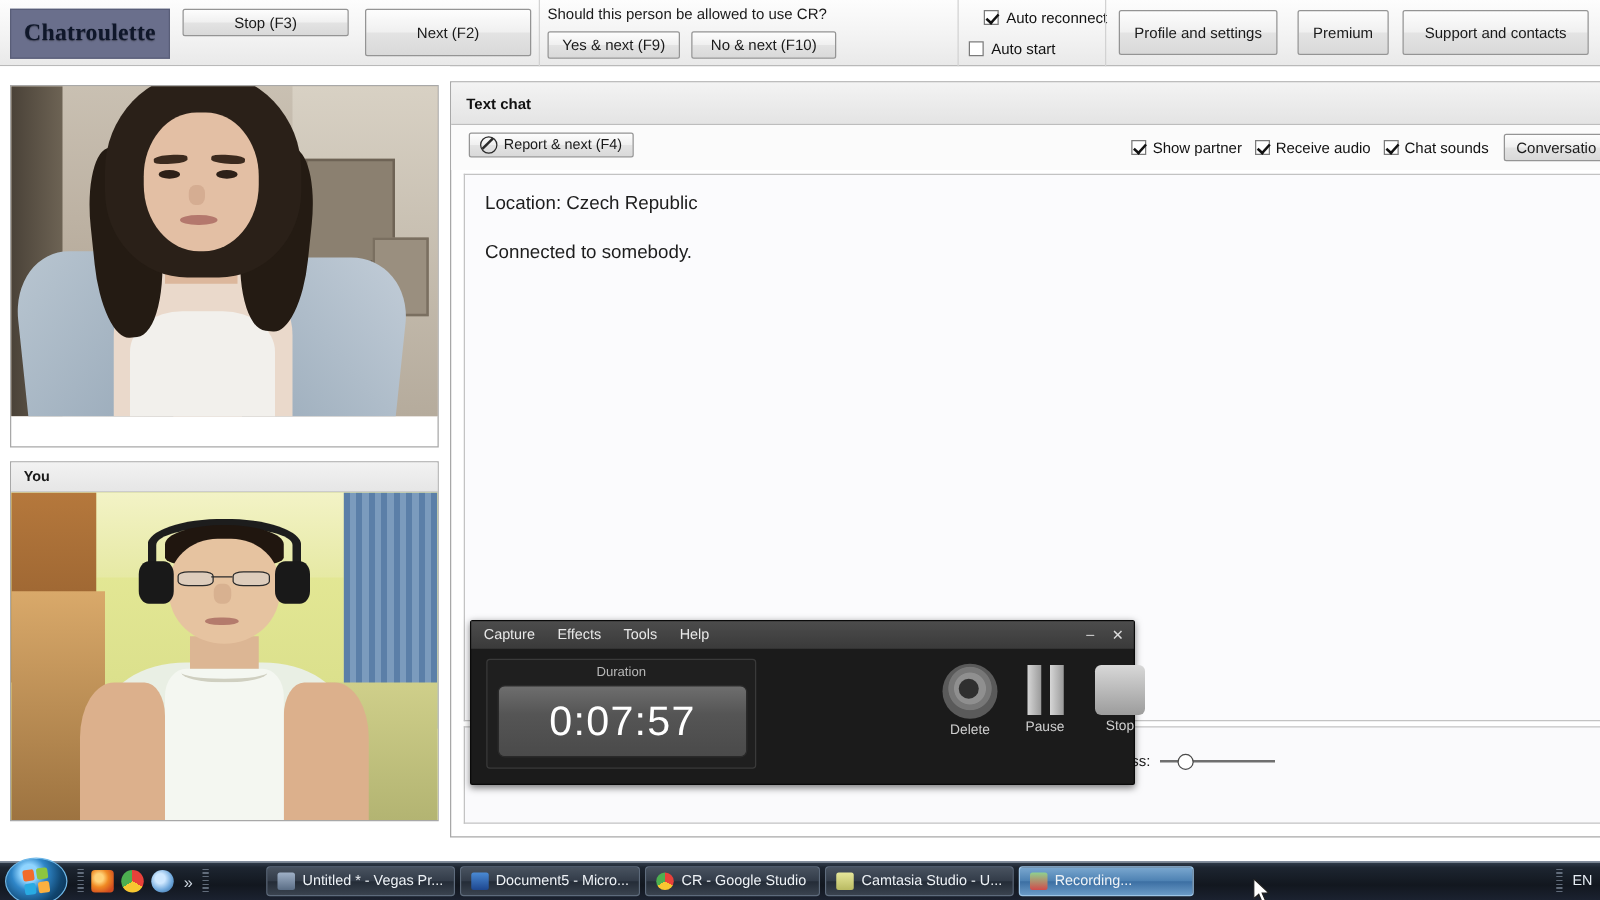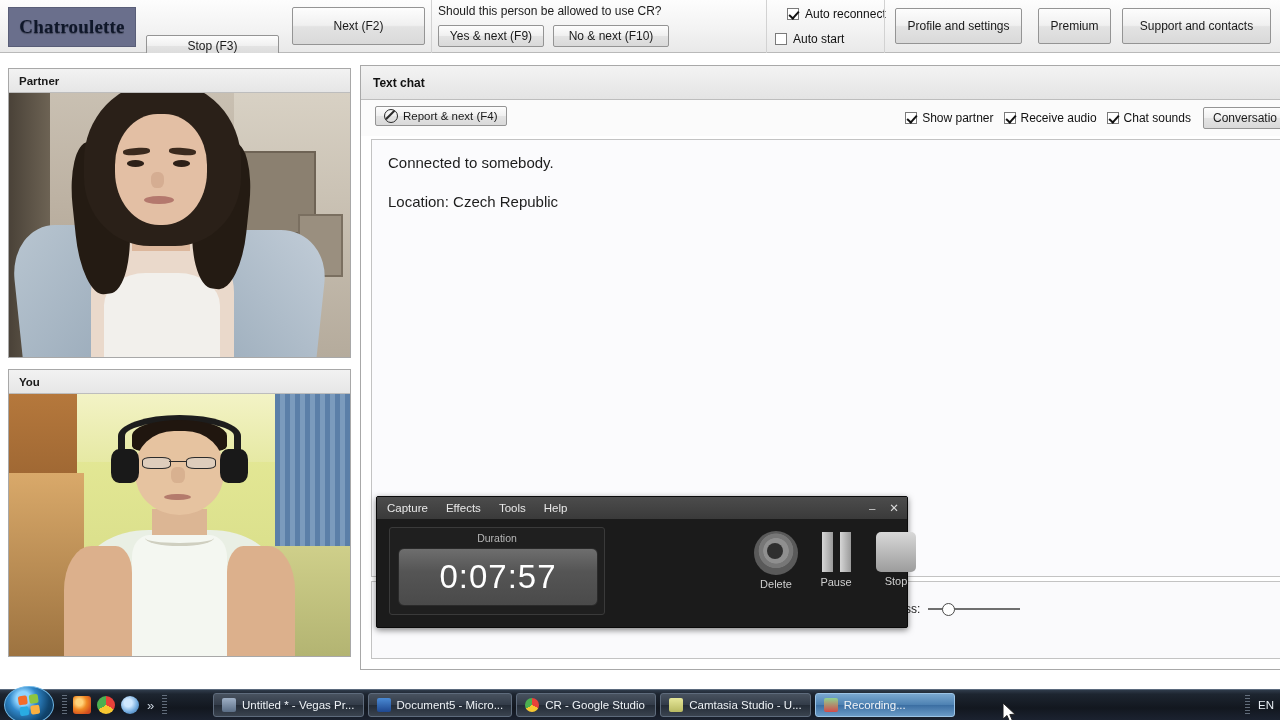--- a/index.html
+++ b/index.html
@@ -32,21 +32,21 @@
     background:linear-gradient(to bottom,#fdfdfd 0%,#f0f0f0 48%,#e3e3e3 52%,#d9d9d9 100%);
     border:1px solid #949494;
     border-radius:2px;
     color:#1a1a1a;
     font-size:12px;
     display:flex;align-items:center;justify-content:center;
     box-sizing:border-box;
     cursor:default;
     white-space:nowrap;
   }
-  #btn-stop{position:absolute;left:146px;top:7px;width:133px;height:22px;margin-top:28px;}
+  #btn-stop{position:absolute;left:146px;top:7px;width:133px;height:22px;}
   #btn-next{position:absolute;left:292px;top:7px;width:133px;height:38px;}
 
   #cr-question{
     position:absolute;left:438px;top:4px;width:320px;font-size:12px;color:#1a1a1a;
     white-space:nowrap;
   }
   #btn-yes{position:absolute;left:438px;top:25px;width:106px;height:22px;font-size:12px;}
   #btn-no{position:absolute;left:553px;top:25px;width:116px;height:22px;font-size:12px;}
 
   .hdr-sep{position:absolute;top:0;width:1px;height:53px;background:#d2d2d2;}
@@ -352,21 +352,20 @@
   <div class="hdr-sep" style="left:884px;"></div>
 
   <div class="btn" id="btn-profile">Profile and settings</div>
   <div class="btn" id="btn-premium">Premium</div>
   <div class="btn" id="btn-support">Support and contacts</div>
 </div>
 
 <div id="left-col">
 
   <div class="panel" id="panel-partner">
-    <div class="panel-title">Partner</div>
     <div class="vid" id="vid-partner">
       <div class="bg"></div>
       <div class="wall-r"></div>
       <div class="doorway"></div>
       <div class="frame1"></div>
       <div class="frame2"></div>
       <div class="shirt-l"></div>
       <div class="shirt-r"></div>
       <div class="chest"></div>
       <div class="top"></div>
@@ -434,22 +433,22 @@
       </div>
       <div class="chk">
         <span class="cbox on"></span>
         <span>Chat sounds</span>
       </div>
       <div class="btn" id="btn-conversation">Conversatio</div>
     </div>
   </div>
 
   <div id="chat-log">
+    <div class="chat-line">Location: Czech Republic</div>
     <div class="chat-line">Connected to somebody.</div>
-    <div class="chat-line">Location: Czech Republic</div>
   </div>
 
   <div id="chat-bottom">
     <div id="thickness-row">
       <span>ickness:</span>
       <span class="slider">
         <span class="track"></span>
         <span class="knob"></span>
       </span>
     </div>

